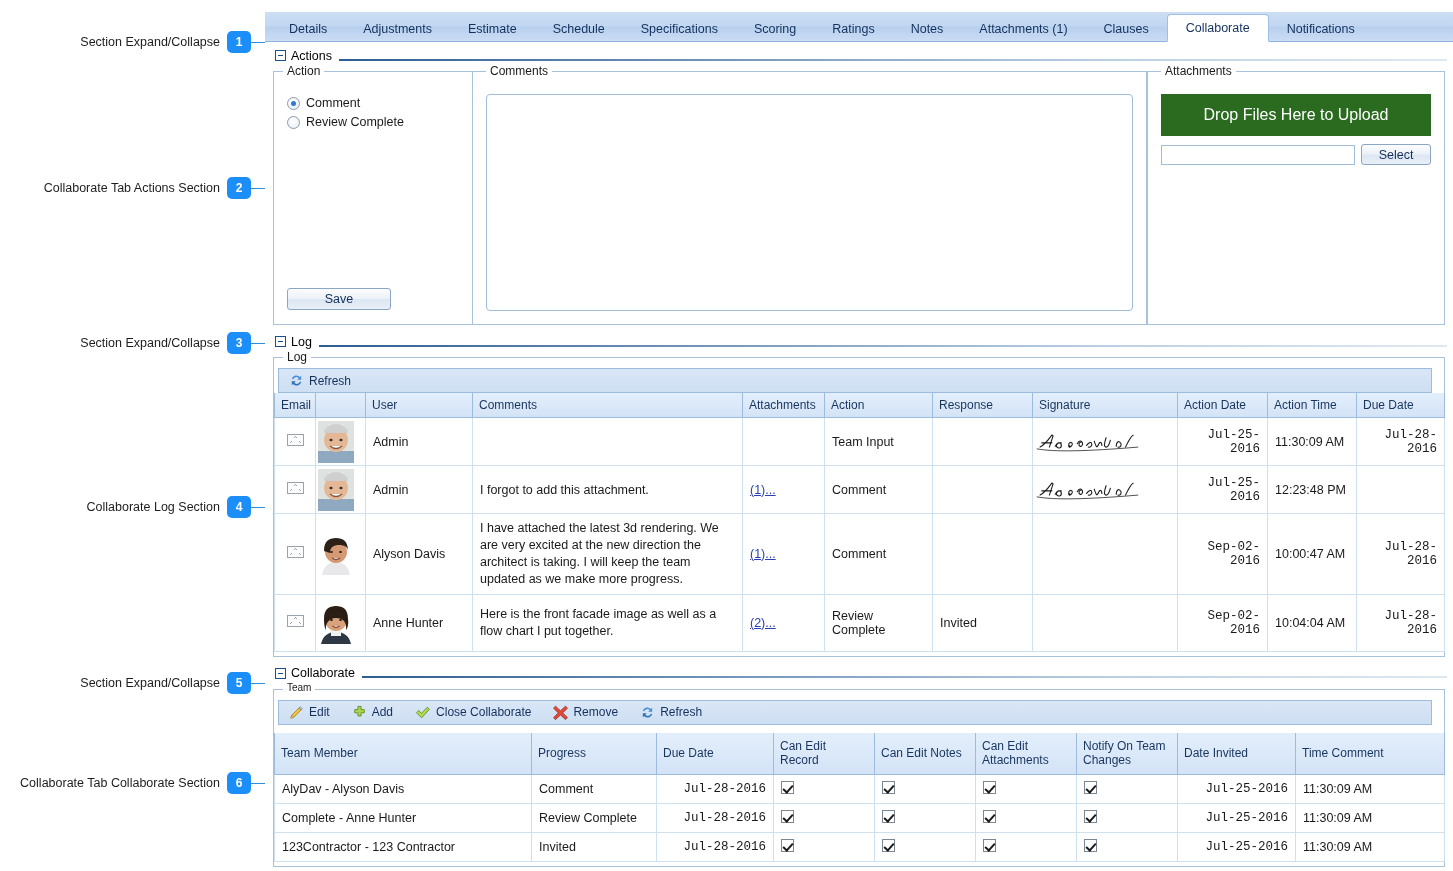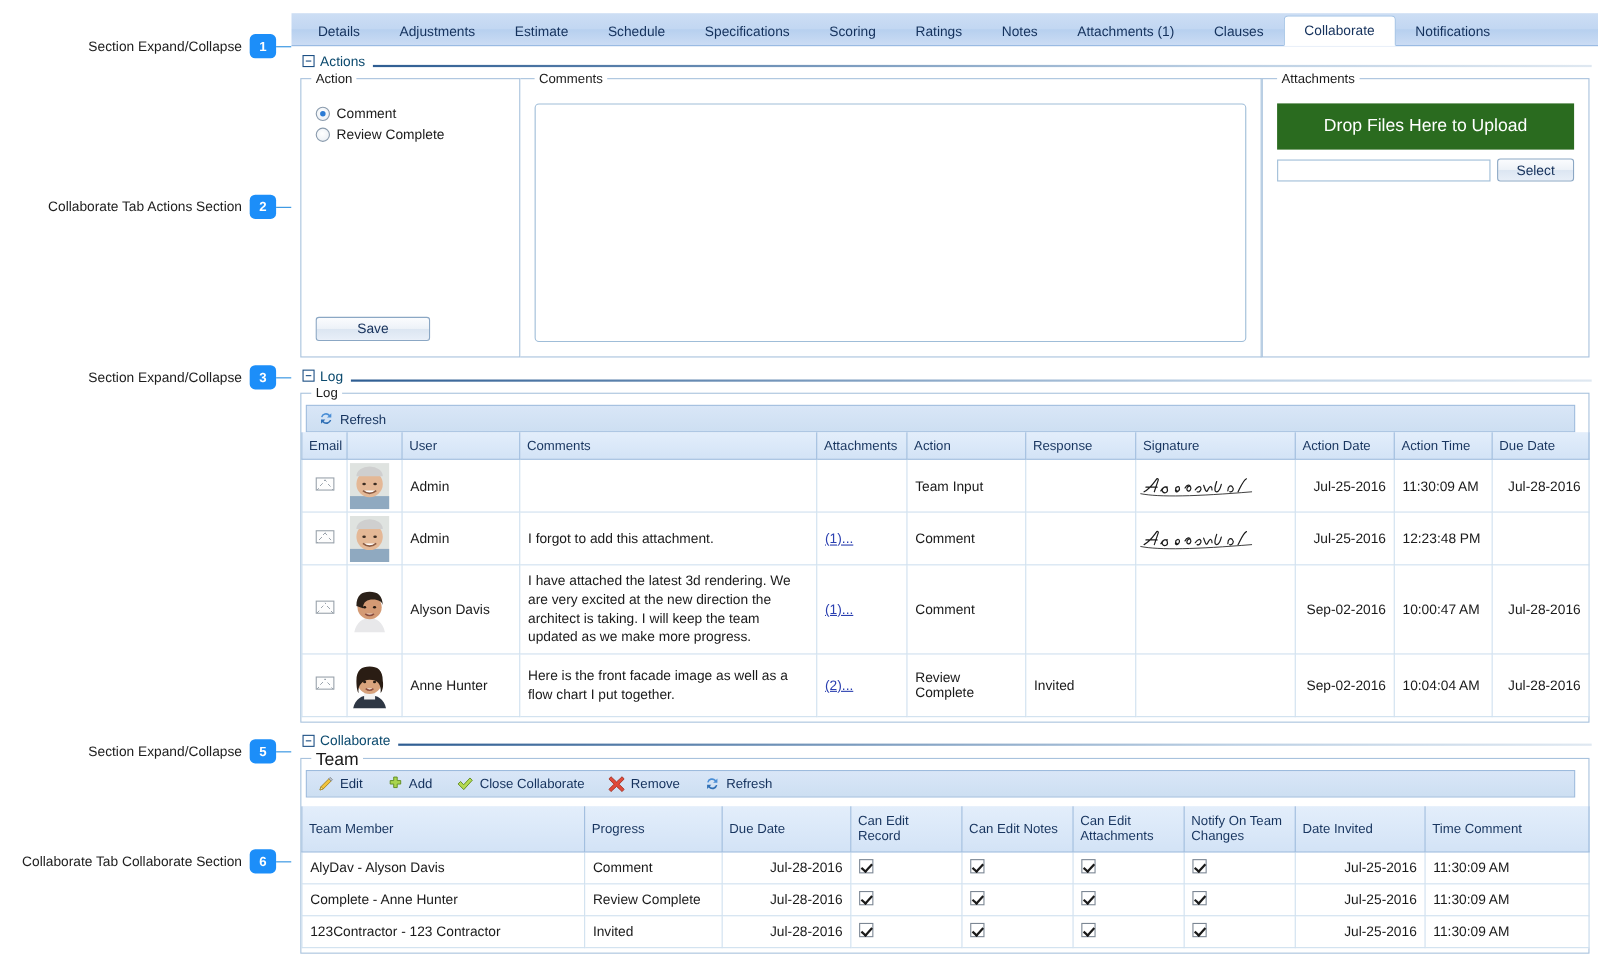--- a/index.html
+++ b/index.html
@@ -80,21 +80,21 @@
     background: #ffffff;
     position: relative; flex: none;
     margin-right: 5px;
   }
   .sec-toggle:before {
     content: ""; position: absolute;
     left: 2px; right: 2px; top: 4px;
     height: 1px; background: #1c4f84;
   }
   .sec-title {
-    font-size: 12.5px; color: #0c4a6e;
+    font-size: 12.5px; color: #000000;
     margin-right: 7px; white-space: nowrap;
   }
   .sec-rule {
     flex: 1 1 auto; height: 2px;
     background: linear-gradient(to right, #2e5d92, #bcd0e4 70%, #dfe8f1);
     position: relative; top: 4px;
   }
 
   
   .group {
@@ -188,21 +188,21 @@
     padding: 5px 6px;
     vertical-align: middle;
   }
   table.grid td {
     border: 1px solid #cfe0ef;
     font-size: 12.5px; color: #1a1a1a;
     padding: 6px 7px;
     vertical-align: middle;
     background: #ffffff;
   }
-  td.right { text-align: right; }
+  td.right { text-align: right; font-family: Liberation Mono, monospace; }
   td.center { text-align: center; }
 
   .mail-icon { display: inline-block; width: 17px; height: 12px; border: 1px solid #9aa3ac; background:#fdfdfd; position: relative; }
   .mail-icon:before {
     content: ""; position: absolute; left: 0; top: 0; width: 15px; height: 10px;
     border-top: 1px solid transparent;
     background:
       linear-gradient(to bottom right, transparent 47%, #9aa3ac 47.5%, #9aa3ac 50%, transparent 50.5%) no-repeat left top / 8px 10px,
       linear-gradient(to bottom left, transparent 47%, #9aa3ac 47.5%, #9aa3ac 50%, transparent 50.5%) no-repeat right top / 8px 10px;
   }
@@ -240,20 +240,25 @@
     <span class="badge">2</span>
     <span class="leader" style="width:14px;"></span>
   </div>
 
   <div class="callout" style="left:0px; top:332px; width:265px; justify-content:flex-end;">
     <span class="ctext">Section Expand/Collapse</span>
     <span class="badge">3</span>
     <span class="leader" style="width:14px;"></span>
   </div>
 
+  <div class="callout" style="left:0px; top:496px; width:265px; justify-content:flex-end;">
+    <span class="ctext">Collaborate Log Section</span>
+    <span class="badge">4</span>
+    <span class="leader" style="width:14px;"></span>
+  </div>
 
   <div class="callout" style="left:0px; top:672px; width:265px; justify-content:flex-end;">
     <span class="ctext">Section Expand/Collapse</span>
     <span class="badge">5</span>
     <span class="leader" style="width:14px;"></span>
   </div>
 
   <div class="callout" style="left:0px; top:772px; width:265px; justify-content:flex-end;">
     <span class="ctext">Collaborate Tab Collaborate Section</span>
     <span class="badge">6</span>
@@ -474,21 +479,21 @@
       </table>
     </div>
 
     <div class="sec-header" style="margin-top:7px;">
       <span class="sec-toggle"></span>
       <span class="sec-title">Collaborate</span>
       <span class="sec-rule"></span>
     </div>
 
     <div class="grid-wrap" style="margin-top:6px;">
-      <span class="glabel" style="position:absolute; top:-8px; left:9px; background:#fff; padding:0 4px; font-size:16px;">Team</span>
+      <span class="glabel" style="position:absolute; top:-8px; left:9px; background:#fff; padding:0 4px; font-size:10px;">Team</span>
 
       <div class="grid-toolbar">
         <div class="tb-item">
           <svg width="15" height="15" viewBox="0 0 16 16">
             <path d="M2 14l1-3.2L10.6 3.2l2.2 2.2L5.2 13z" fill="#f2c33a" stroke="#9a7a12" stroke-width="0.8"></path>
             <path d="M10.6 3.2L12 1.8l2.2 2.2-1.4 1.4z" fill="#b9bfc6" stroke="#7d848c" stroke-width="0.7"></path>
             <path d="M2 14l1-3.2 2.2 2.2z" fill="#f6e4a2" stroke="#9a7a12" stroke-width="0.6"></path>
           </svg>
           <span>Edit</span>
         </div>

